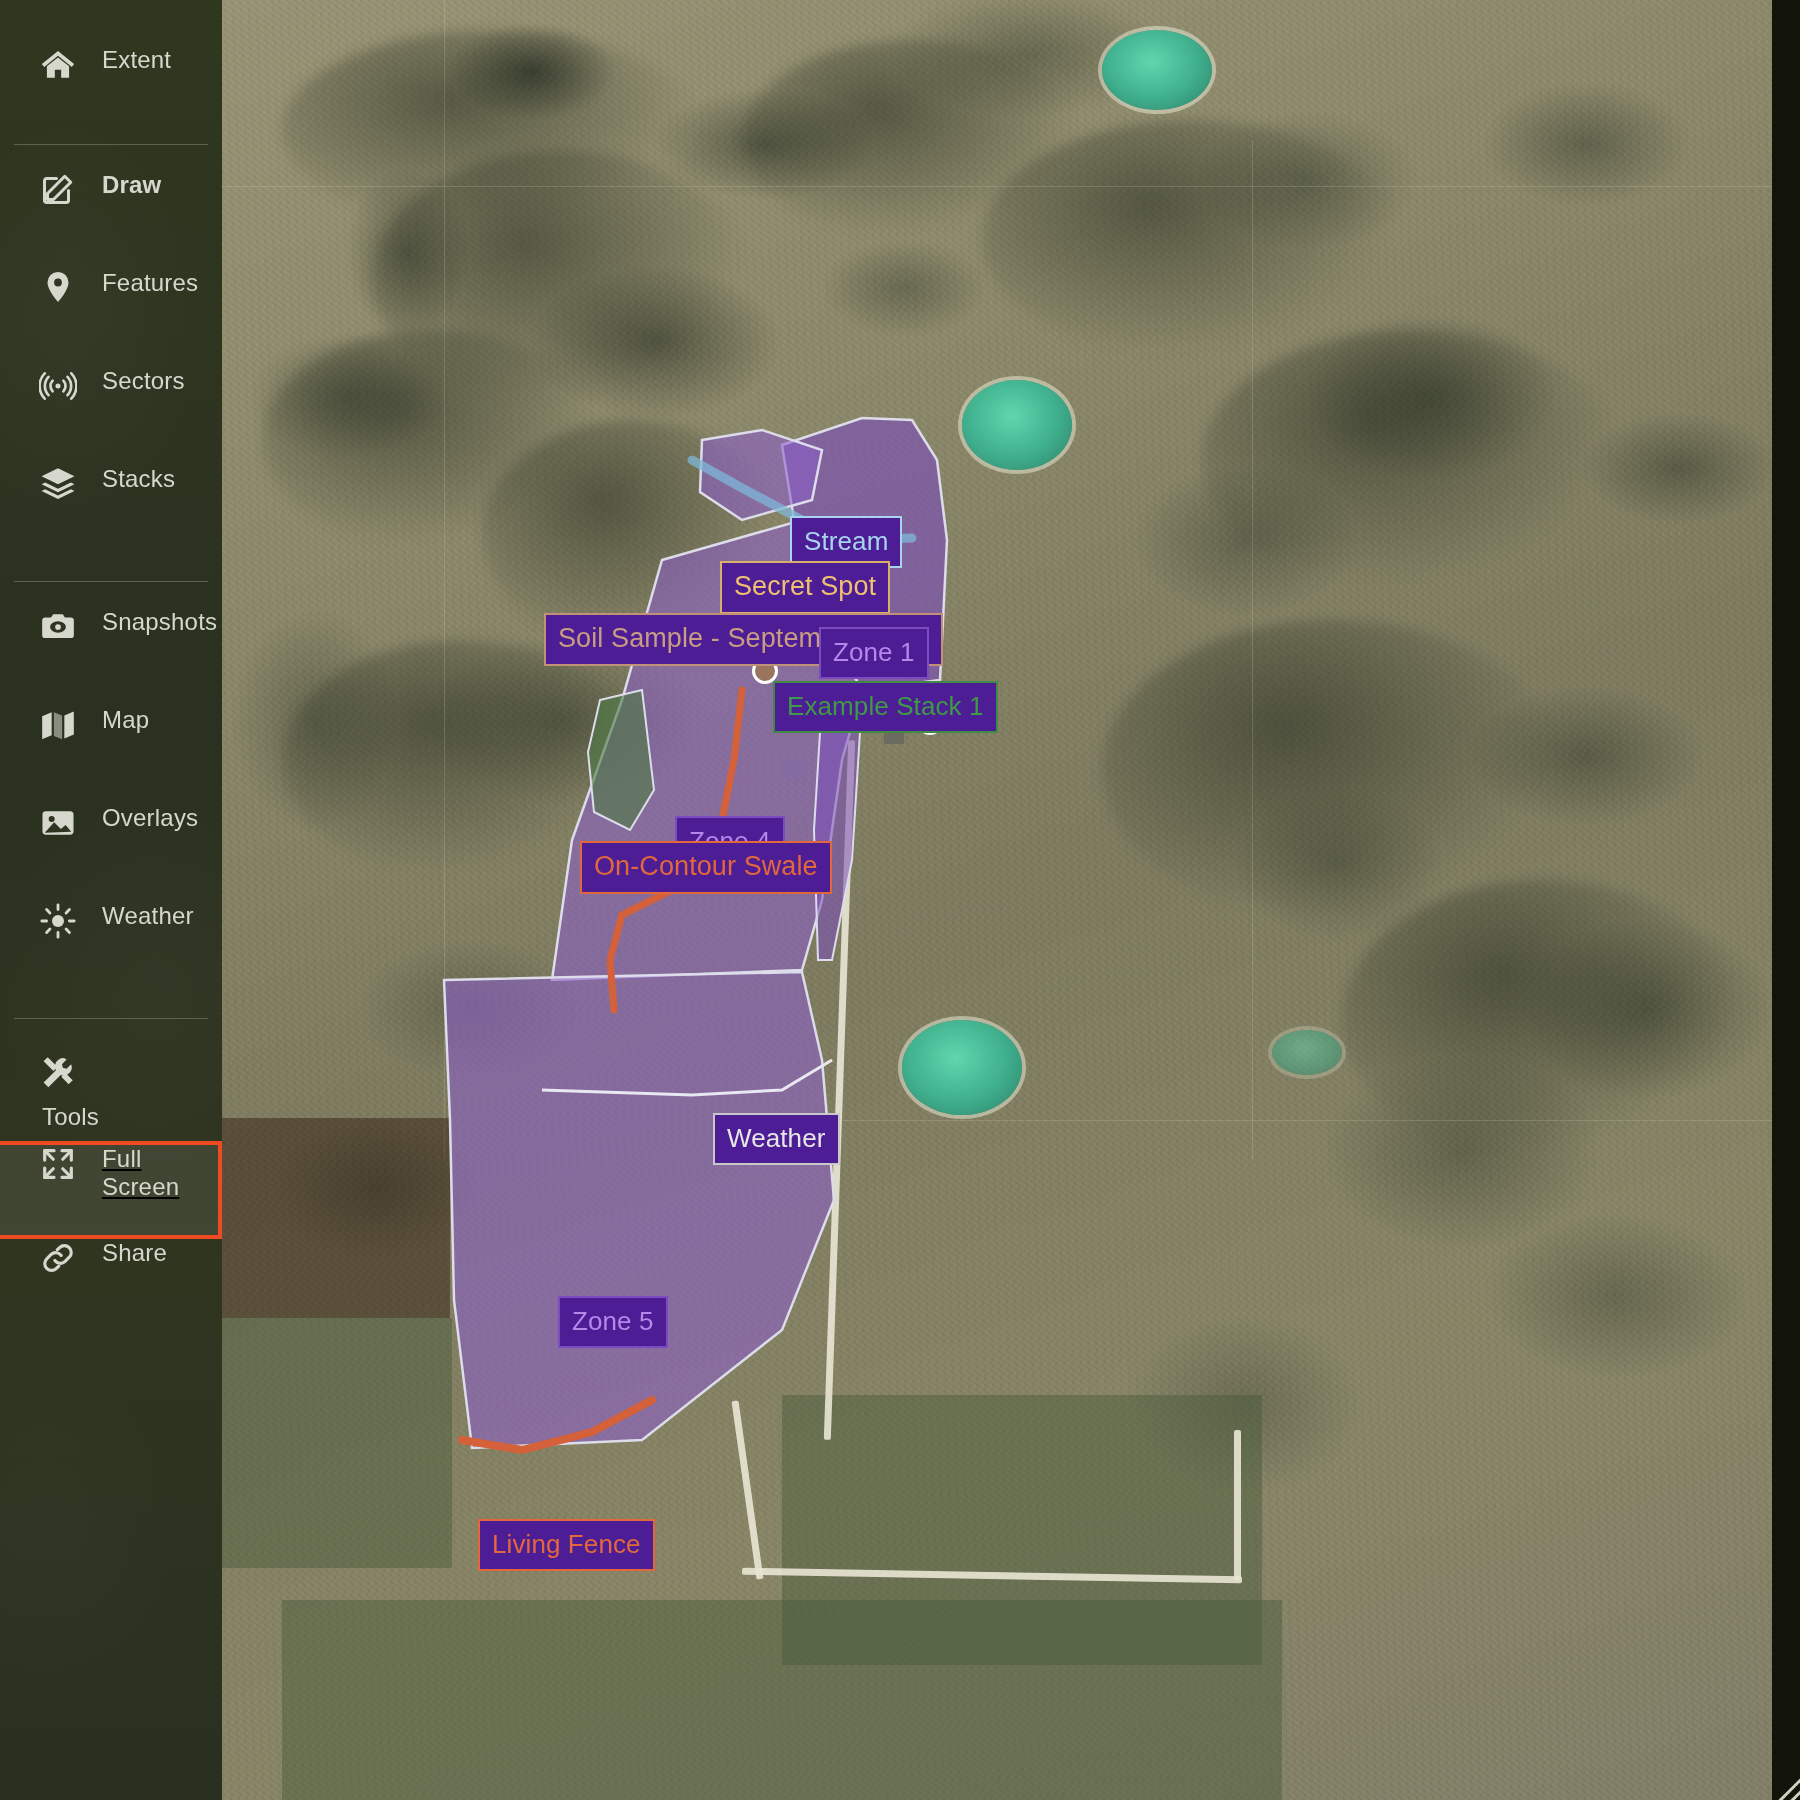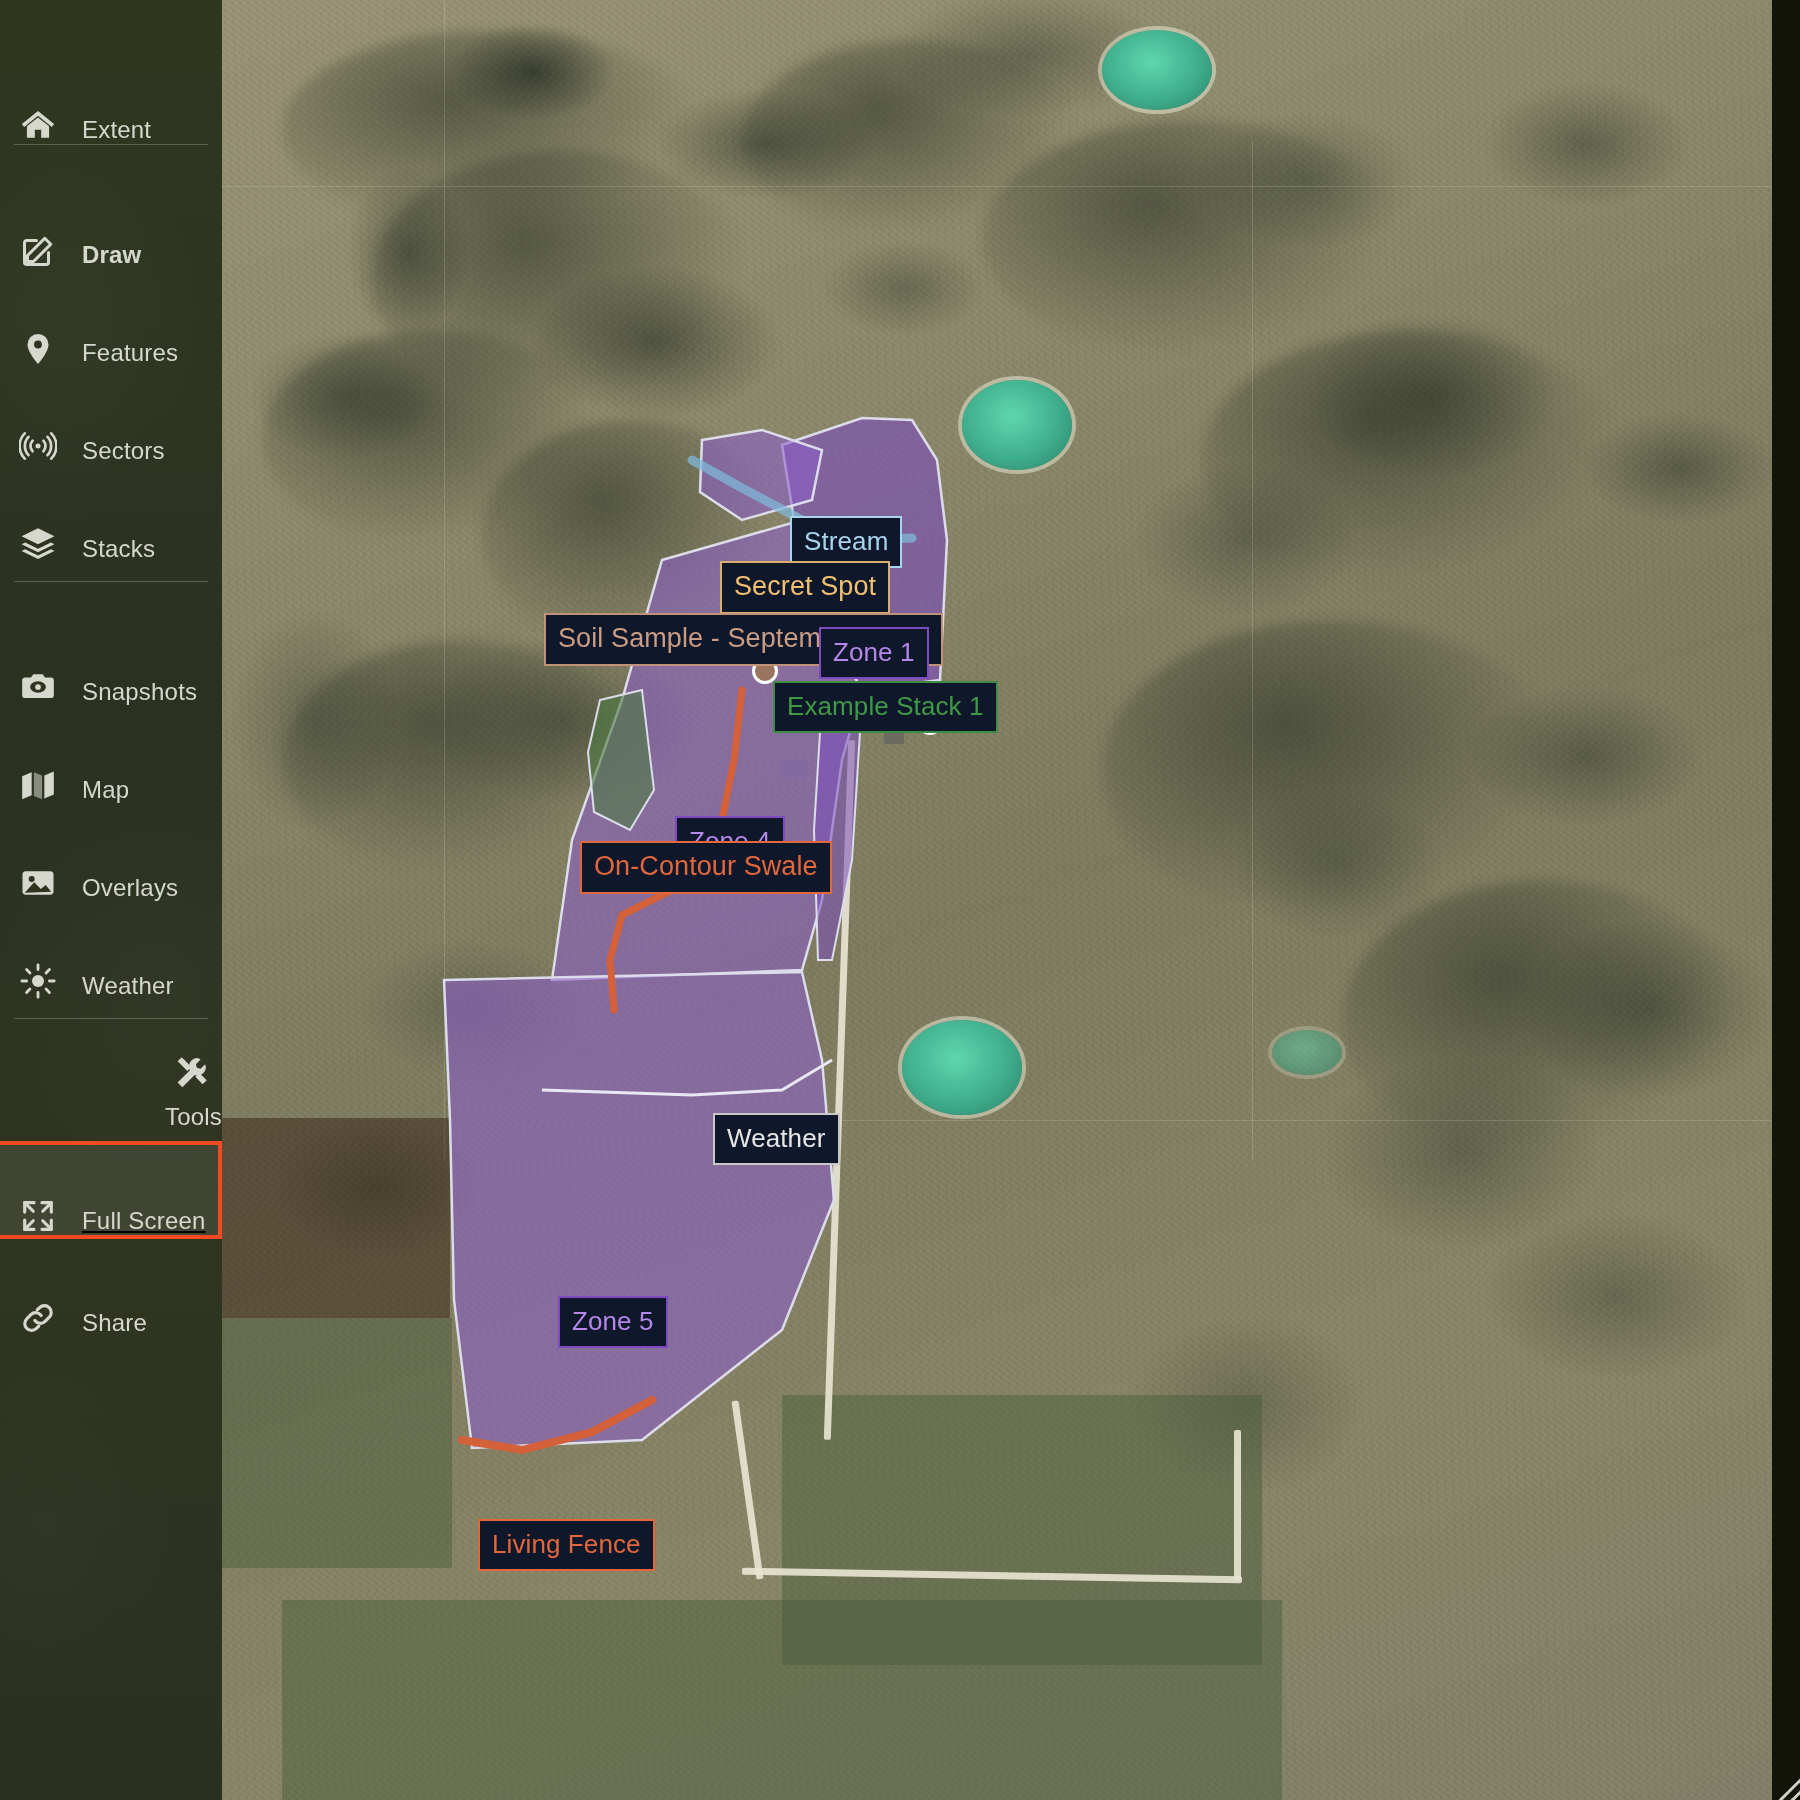--- a/index.html
+++ b/index.html
@@ -80,21 +80,21 @@
     position:absolute; background:#e7e4d3; opacity:.92; border-radius:2px;
   }
 
   
   .vector-layer { position:absolute; inset:0; }
   .vector-layer svg { position:absolute; inset:0; width:100%; height:100%; }
 
   
   .map-label {
     position:absolute;
-    background:#0f172a;
+    background:#4c1d95;
     border:2px solid #888;
     color:#ddd;
     font-size:23px;
     line-height:1;
     padding:10px 12px 12px 12px;
     white-space:nowrap;
     letter-spacing:.1px;
   }
   .map-marker {
     position:absolute; width:26px; height:26px; border-radius:50%;
@@ -107,23 +107,23 @@
     background:#2e3420;
     background-image:
       radial-gradient(ellipse 200px 300px at 30% 18%, rgba(255,255,255,.028), transparent 70%),
       radial-gradient(ellipse 240px 280px at 70% 55%, rgba(255,255,255,.022), transparent 70%),
       radial-gradient(ellipse 200px 260px at 20% 85%, rgba(255,255,255,.020), transparent 70%),
       linear-gradient(180deg,#30371f 0%,#2b3120 40%,#2f351f 70%,#2a3020 100%);
     overflow:hidden;
   }
   .nav-item {
     position:relative;
-    display:flex; align-items:flex-end;
+    display:flex; align-items:flex-start;
     height:98px;
-    padding-left:8px;
+    padding-left:28px;
     cursor:pointer;
   }
   .nav-item .ico {
     width:60px; display:flex; align-items:center; justify-content:center;
     flex:0 0 60px;
   }
   .nav-item .ico svg { display:block; }
   .nav-item .lbl {
     color:#d6d8ce; font-size:24px; letter-spacing:.2px;
     margin-left:14px;

